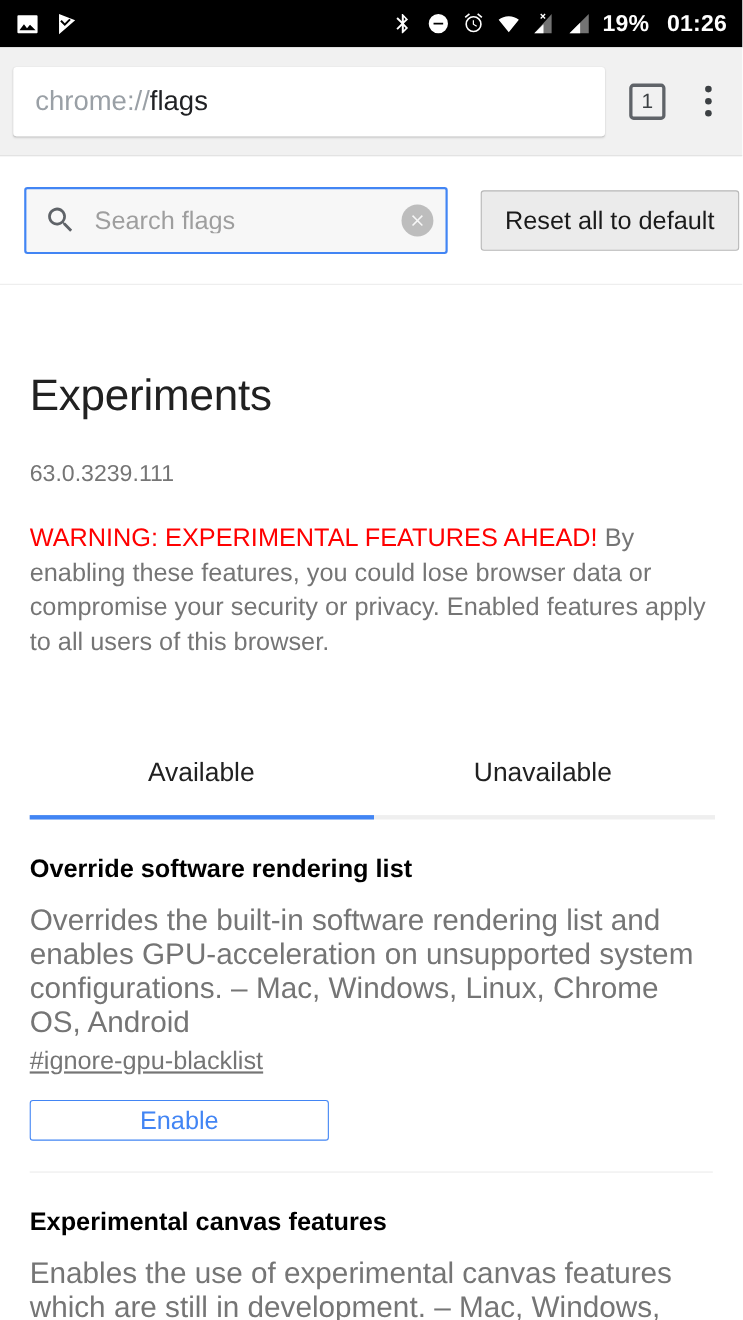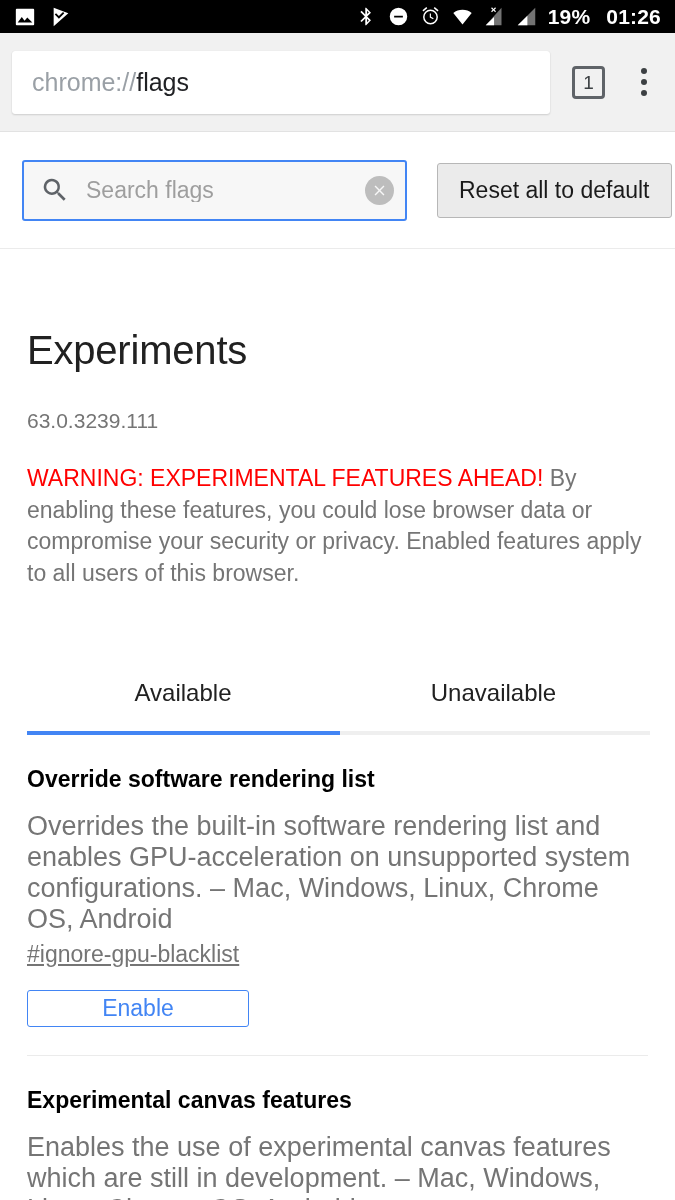--- a/index.html
+++ b/index.html
@@ -10,21 +10,21 @@
     width: 675px;
     height: 1200px;
     overflow: hidden;
     background: #ffffff;
     font-family: "Liberation Sans", sans-serif;
     -webkit-font-smoothing: antialiased;
   }
 
   
   .statusbar {
-    height: 33px;
+    height: 43px;
     background: #000000;
     display: flex;
     align-items: center;
     padding: 0 14px;
     box-sizing: border-box;
   }
   .sb-left {
     display: flex;
     align-items: center;
     gap: 14px;
@@ -258,21 +258,21 @@
   .flag-anchor {
     display: inline-block;
     font-size: 23px;
     color: #757575;
     text-decoration: underline;
     padding-top: 4px;
     line-height: 31px;
   }
   .enable-btn {
     margin-top: 20px;
-    width: 222px;
+    width: 272px;
     height: 37px;
     border: 1px solid #4285f4;
     border-radius: 3px;
     background: #ffffff;
     display: flex;
     align-items: center;
     justify-content: center;
     font-size: 23px;
     color: #4285f4;
     box-sizing: border-box;

